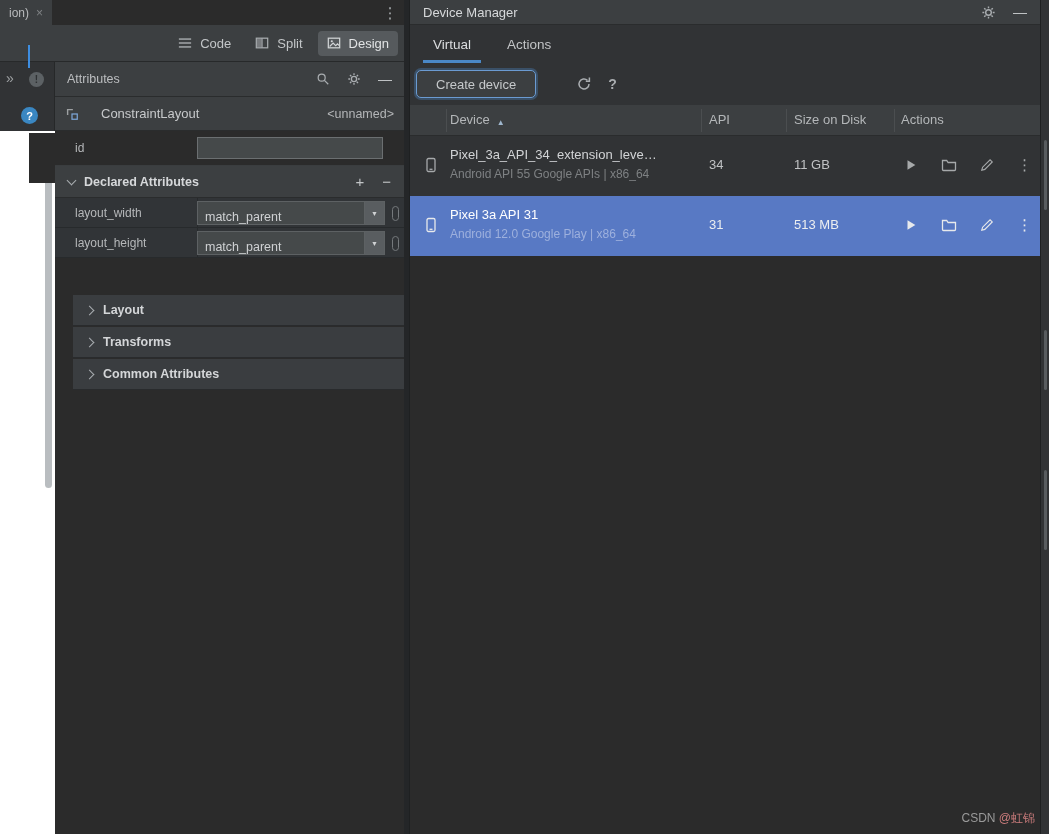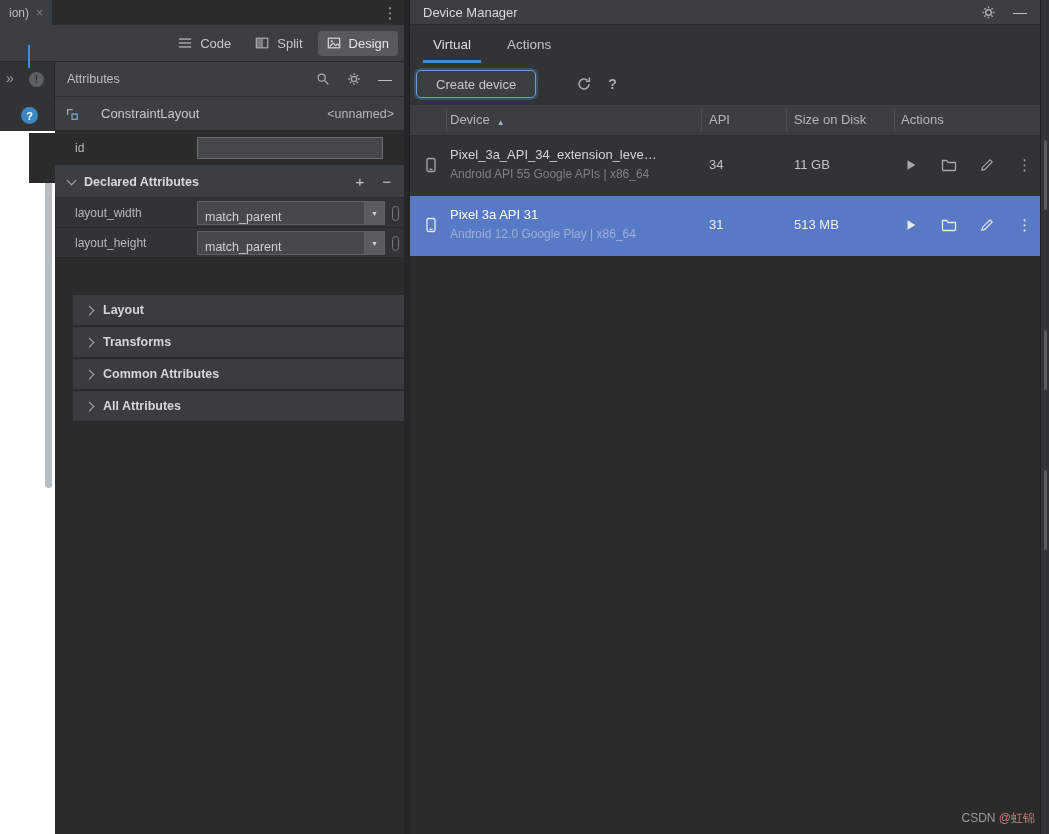--- a/index.html
+++ b/index.html
@@ -268,24 +268,20 @@
       <span class="sect-label">Layout</span>
     </div>
     <div class="sect" style="top:265px;">
       <span class="chev right"></span>
       <span class="sect-label">Transforms</span>
     </div>
     <div class="sect" style="top:297px;">
       <span class="chev right"></span>
       <span class="sect-label">Common Attributes</span>
     </div>
-    <div class="sect" style="top:329px;">
-      <span class="chev right"></span>
-      <span class="sect-label">All Attributes</span>
-    </div>
   </div>
 
   <div class="splitter"></div>
 
   <div class="dm">
     <div class="dm-title">
       <span class="dm-title-text">Device Manager</span>
       <span class="dm-title-icons">
         <svg width="15" height="15" viewBox="0 0 16 16">
           <g stroke="#a9adb0" stroke-width="1.5" fill="none">

